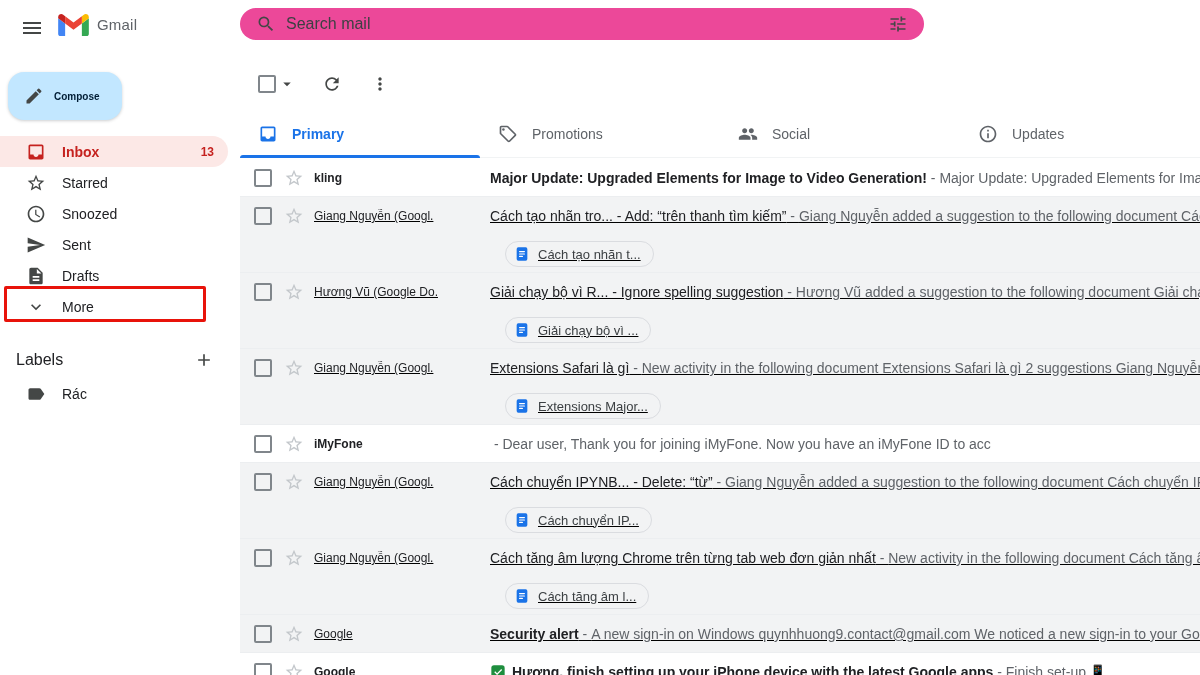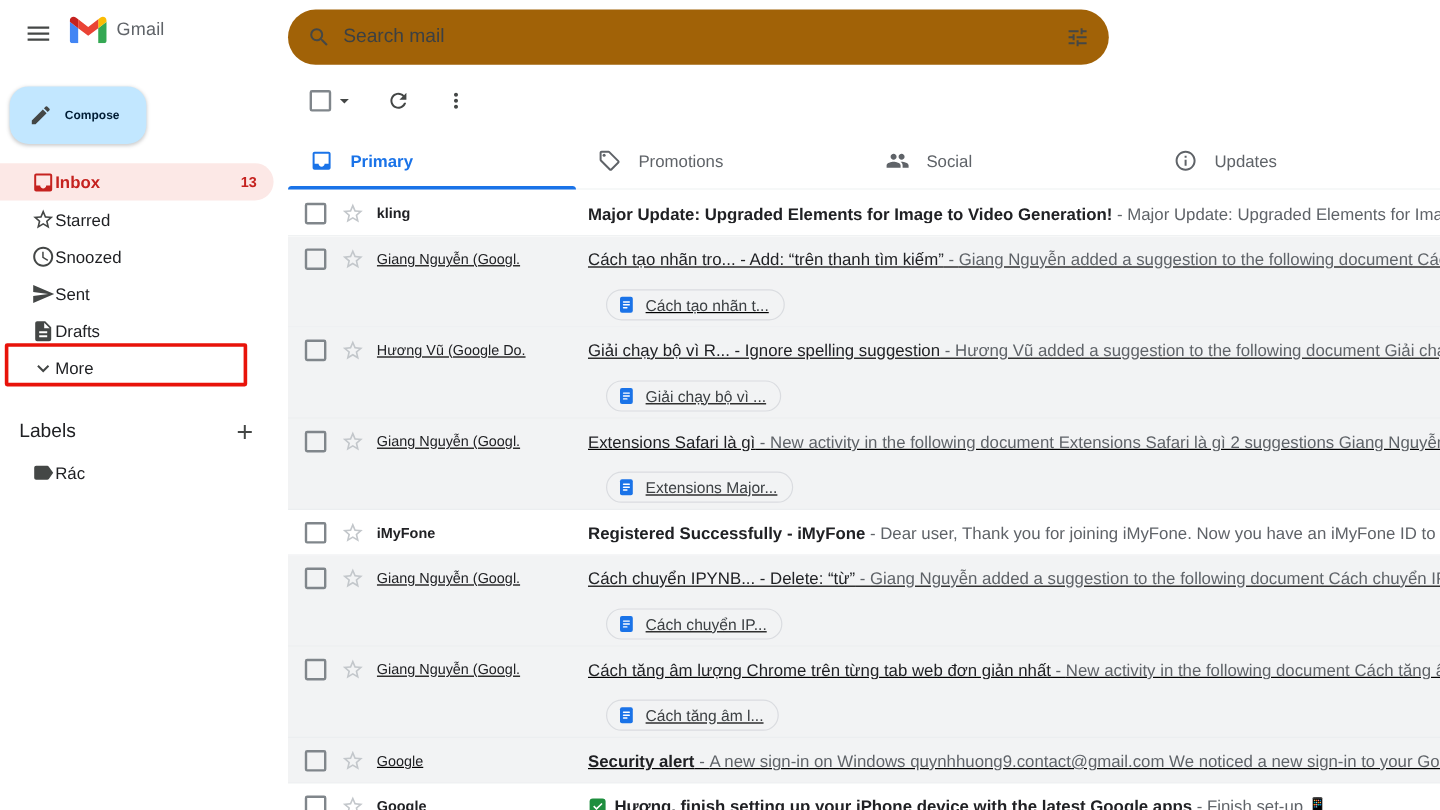--- a/index.html
+++ b/index.html
@@ -7,39 +7,39 @@
               font-family:"Liberation Sans", sans-serif; }
   .app { position:relative; width:1200px; height:675px; background:#fff; }
 
   
   .icon-btn { background:none; border:none; width:40px; height:40px; border-radius:50%;
               display:flex; align-items:center; justify-content:center; cursor:pointer; flex:none; }
   .hamburger { position:absolute; left:12px; top:8px; }
   .logo { position:absolute; left:58px; top:13px; display:flex; align-items:center; }
   .logo-m { width:31px; height:23px; display:block; }
   .logo-text { font-size:15px; color:#5f6368; margin-left:8px; letter-spacing:.2px; }
-  .searchbar { position:absolute; left:240px; top:8px; width:684px; height:46px;
-               background:#a16207; border-radius:24px; display:flex; align-items:center; padding:0 6px; }
+  .searchbar { position:absolute; left:240px; top:8px; width:684px; height:32px;
+               background:#ec4899; border-radius:24px; display:flex; align-items:center; padding:0 6px; }
   .search-input { flex:1; min-width:0; border:none; outline:none; background:transparent;
                   font-size:16px; color:#202124; font-family:inherit; }
   .search-input::placeholder { color:#3c4043; opacity:1; }
 
   
   .sidebar { position:absolute; left:0; top:56px; width:240px; height:619px; }
   .compose { position:absolute; left:8px; top:16px; height:48px; padding:0 22px 0 16px;
              border:none; border-radius:16px; background:#c2e7ff; color:#001d35;
              display:flex; align-items:center; gap:10px; font-size:10px; font-weight:600;
              font-family:inherit; cursor:pointer; box-shadow:0 1px 3px rgba(60,64,67,.25); }
   .nav { position:absolute; left:0; top:80px; width:228px; }
   .nav-item { height:31px; display:flex; align-items:center; padding:0 14px 0 26px;
               border-radius:0 16px 16px 0; font-size:14px; color:#202124; cursor:pointer; }
   .nav-item.selected { background:#fce8e6; color:#c5221f; font-weight:700; }
   .nav-icon { width:20px; height:20px; color:#444746; flex:none; }
   .nav-item.selected .nav-icon { color:#c5221f; }
-  .nav-label { flex:1; white-space:nowrap; overflow:hidden; }
+  .nav-label { margin-left:16px; flex:1; white-space:nowrap; overflow:hidden; }
   .nav-count { font-size:12px; font-weight:700; margin-left:auto; }
   .more-annotation { position:absolute; left:4px; top:230px; width:202px; height:36px;
                      border:3px solid #e8130a; border-radius:2px; pointer-events:none; z-index:5; }
   .labels-head { position:absolute; left:0; top:288px; width:228px; height:32px;
                  display:flex; align-items:center; padding:0 8px 0 16px; }
   .labels-title { font-size:16px; font-weight:500; color:#202124; }
   .labels-head .icon-btn { width:32px; height:32px; margin-left:auto; }
   .labels-list { position:absolute; left:0; top:322px; width:228px; }
 
   
@@ -377,21 +377,20 @@
         <div class="row unread">
           <div class="row-main">
             <span class="cb row-cb"></span>
             <span class="row-star" data-icon="star">
               <svg viewBox="0 0 24 24" fill="currentColor">
                 <path d="M22 9.24l-7.19-.62L12 2 9.19 8.63 2 9.24l5.46 4.73L5.82 21 12 17.27 18.18 21l-1.63-7.03L22 9.24zM12 15.4l-3.76 2.27 1-4.28-3.32-2.88 4.38-.38L12 6.1l1.71 4.04 4.38.38-3.32 2.88 1 4.28L12 15.4z"></path>
               </svg>
             </span>
             <span class="sender">iMyFone</span>
             <span class="textline">
-              <span class="subject bold">Registered Successfully - iMyFone</span>
               <span class="sep"> - </span>
               <span class="snippet">Dear user, Thank you for joining iMyFone. Now you have an iMyFone ID to acc</span>
             </span>
           </div>
         </div>
         <div class="row read">
           <div class="row-main">
             <span class="cb row-cb"></span>
             <span class="row-star" data-icon="star">
               <svg viewBox="0 0 24 24" fill="currentColor">

